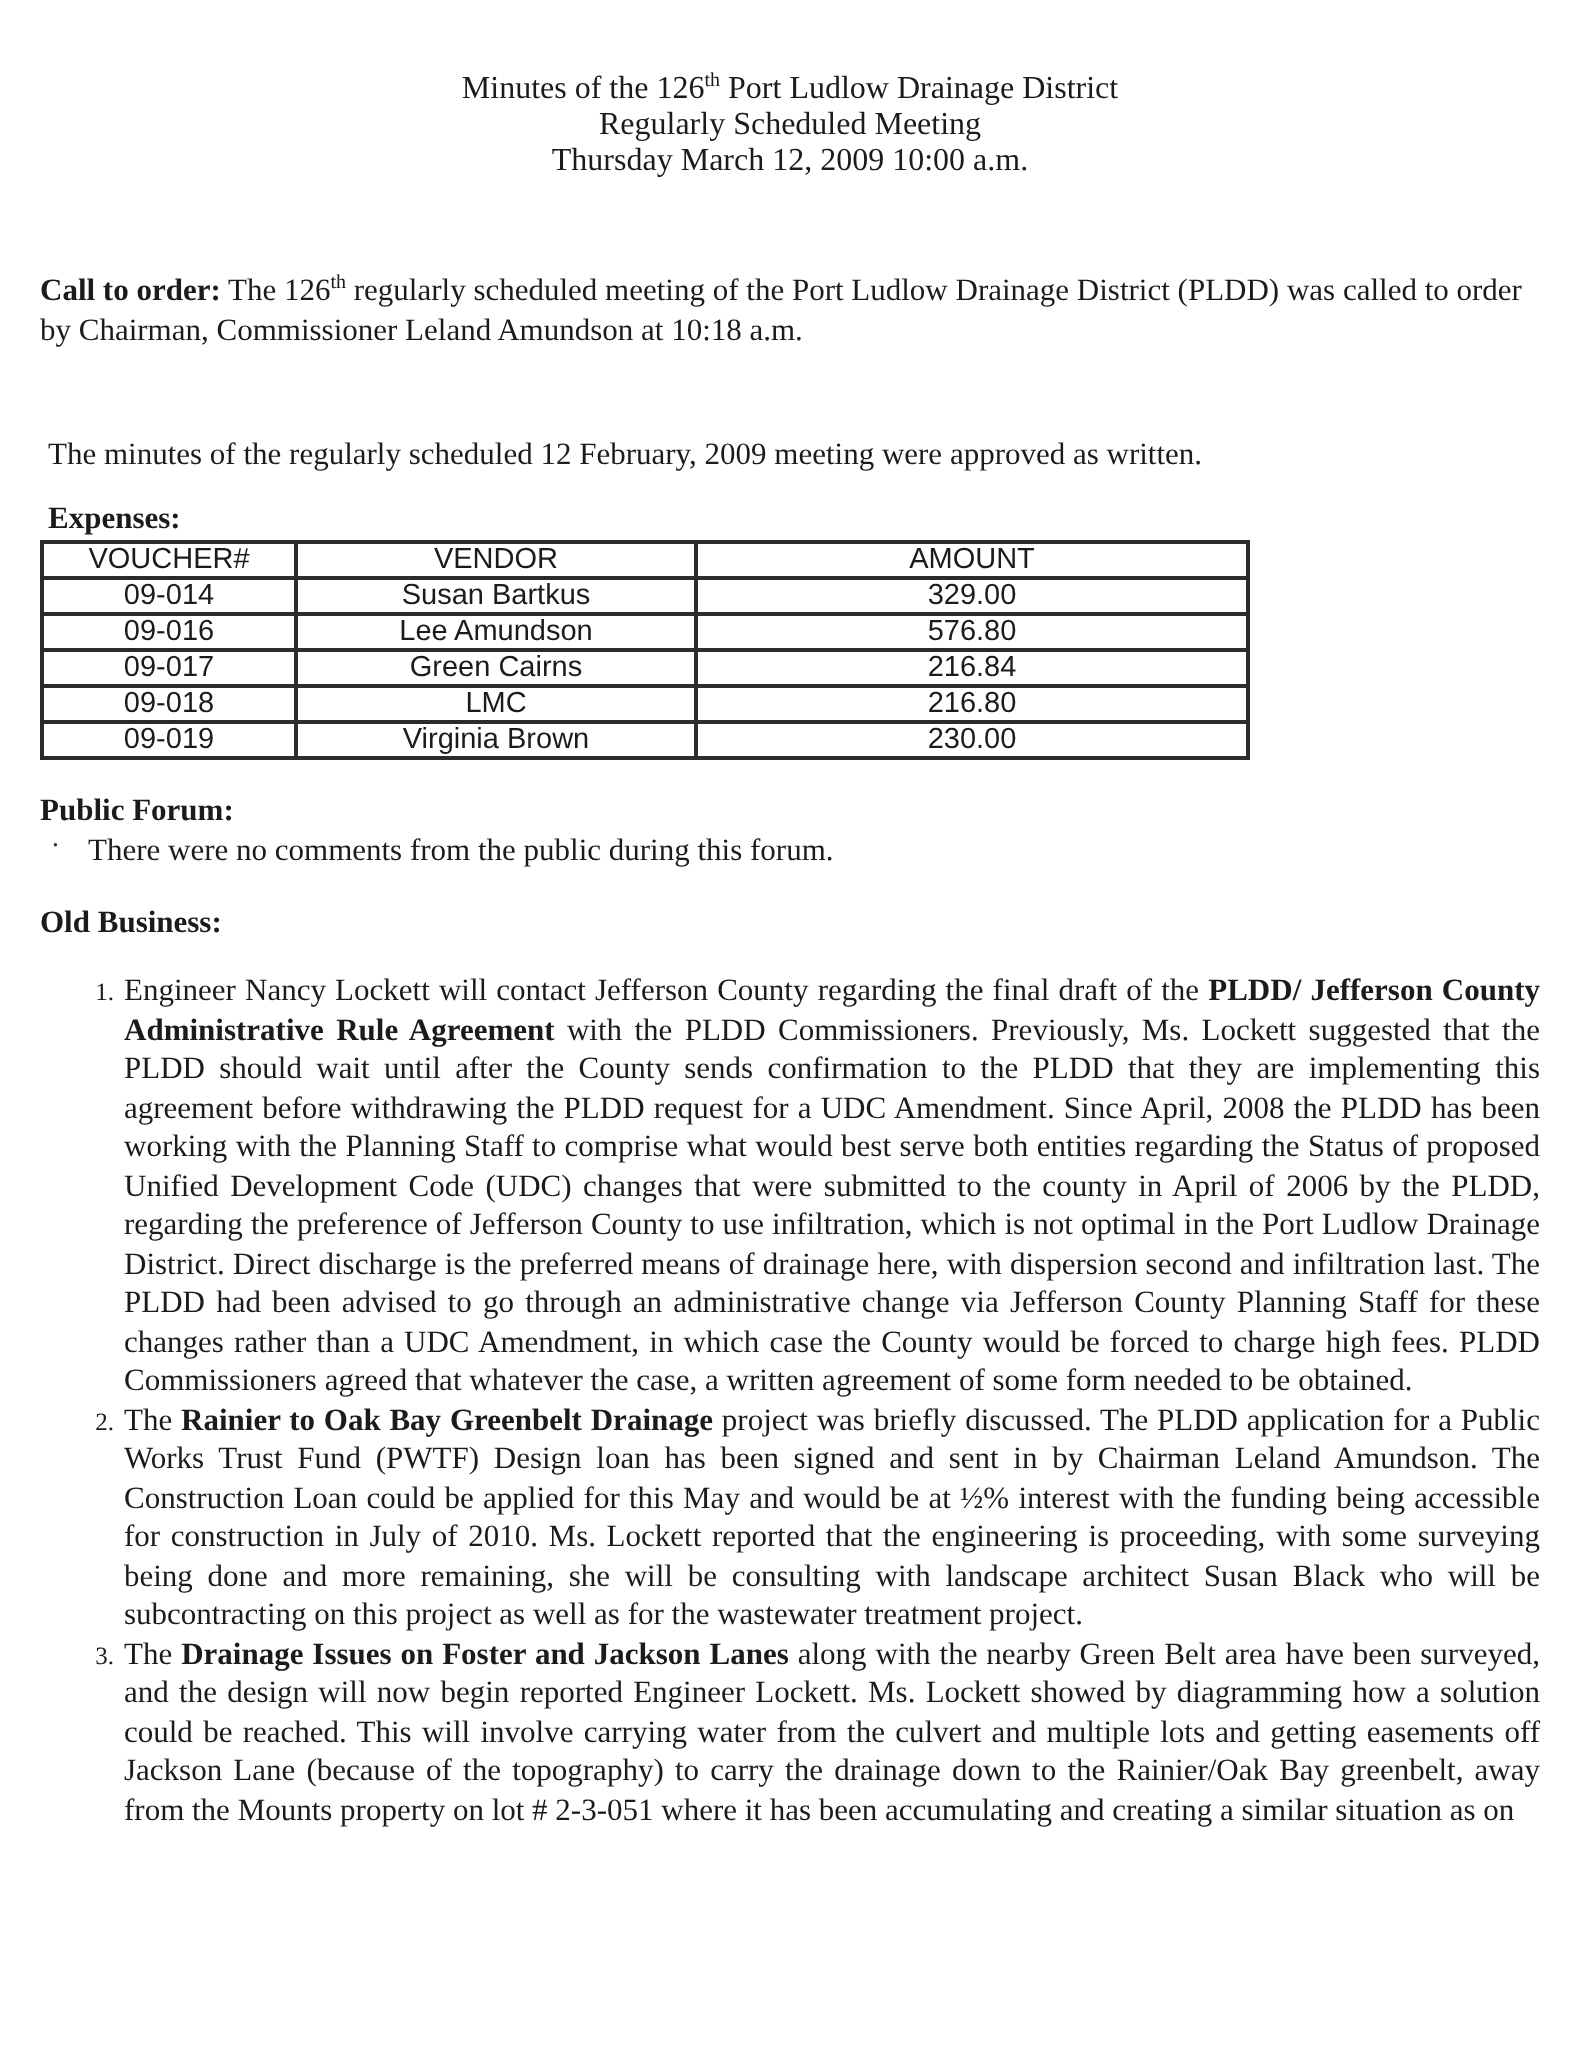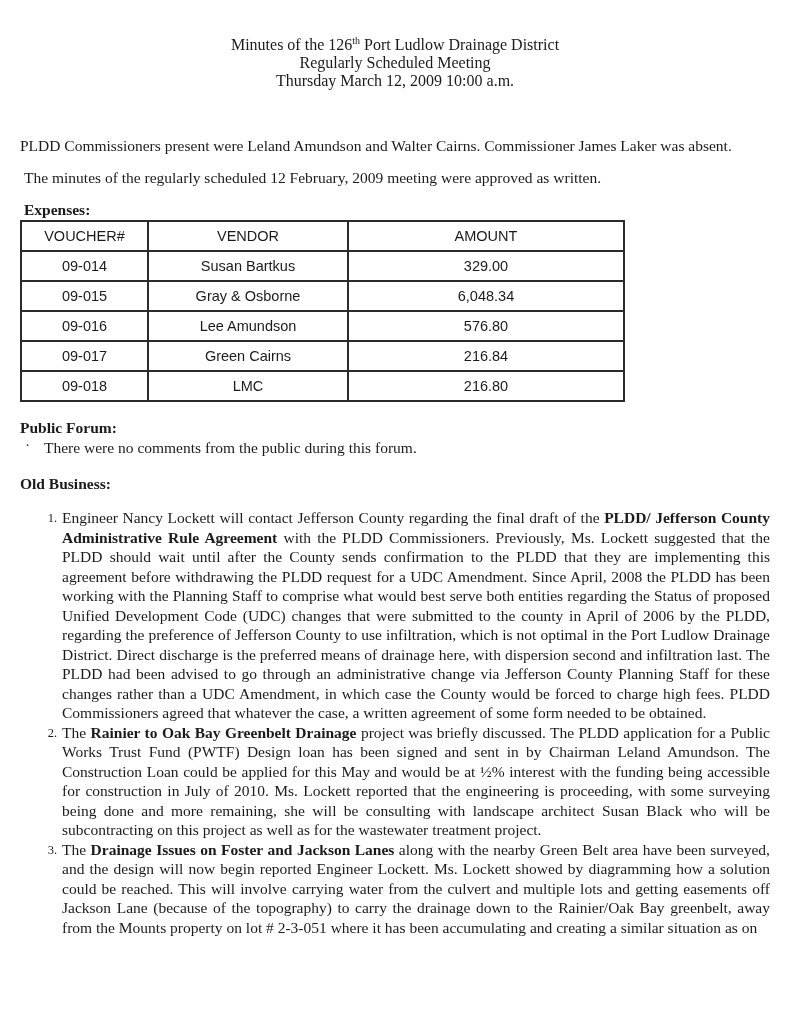--- a/index.html
+++ b/index.html
@@ -32,21 +32,21 @@
     table-layout: fixed;
     font-family: "Liberation Sans", "DejaVu Sans", sans-serif;
     font-size: 14.5px;
     text-align: center;
     margin-bottom: 16px;
   }
   table.voucher-table th, table.voucher-table td {
     border: 2px solid #2b2b2b;
     font-weight: normal;
     padding: 0 4px;
-    height: 30px;
+    height: 18px;
     line-height: 16px;
   }
   .col-voucher { width: 127px; }
   .col-vendor { width: 200px; }
   .col-amount { width: 276px; }
 
   .section-head { font-weight: bold; font-size: 15.5px; line-height: 20px; margin: 0; }
   .pf-bullet-row { display: flex; margin: 0 0 16px 0; }
   .pf-dot { width: 24px; text-align: right; padding-right: 14px; font-size: 14px; color: #333; }
   .ob-head { margin-bottom: 14px; }
@@ -71,22 +71,22 @@
 <body>
 
 <div class="page">
 
   <div class="doc-title">
     <span class="t-line"><span>Minutes of the 126</span><sup class="ord">th</sup><span> Port Ludlow Drainage District</span></span>
     <span class="t-line">Regularly Scheduled Meeting</span>
     <span class="t-line">Thursday March 12, 2009 10:00 a.m.</span>
   </div>
 
+  <p class="mb-call"><span class="b">Call to order:</span><span>  The 126</span><sup class="ord">th</sup><span> regularly scheduled meeting of the Port Ludlow Drainage District (PLDD) was called to order by Chairman, Commissioner Leland Amundson at 10:18 a.m.</span></p>
 
-  <p class="mb-p">PLDD Commissioners present were Leland Amundson and Walter Cairns.  Commissioner James Laker was absent.</p>
 
   <p class="mb-p indent-1">The minutes of the regularly scheduled 12 February, 2009 meeting were approved as written.</p>
 
   <div class="expenses-block">
     <p class="section-head indent-1">Expenses:</p>
   </div>
 
   <table class="voucher-table">
     <colgroup>
       <col class="col-voucher">
@@ -100,38 +100,38 @@
         <th>AMOUNT</th>
       </tr>
     </thead>
     <tbody>
       <tr>
         <td>09-014</td>
         <td>Susan Bartkus</td>
         <td>329.00</td>
       </tr>
       <tr>
-        <td>09-015</td>
-        <td>Gray &amp; Osborne</td>
-        <td>6,048.34</td>
-      </tr>
-      <tr>
         <td>09-016</td>
         <td>Lee Amundson</td>
         <td>576.80</td>
       </tr>
       <tr>
         <td>09-017</td>
         <td>Green Cairns</td>
         <td>216.84</td>
       </tr>
       <tr>
         <td>09-018</td>
         <td>LMC</td>
         <td>216.80</td>
+      </tr>
+      <tr>
+        <td>09-019</td>
+        <td>Virginia Brown</td>
+        <td>230.00</td>
       </tr>
     </tbody>
   </table>
 
   <p class="section-head">Public Forum:</p>
   <div class="pf-bullet-row">
     <span class="pf-dot">·</span>
     <span class="para">There were no comments from the public during this forum.</span>
   </div>
 

